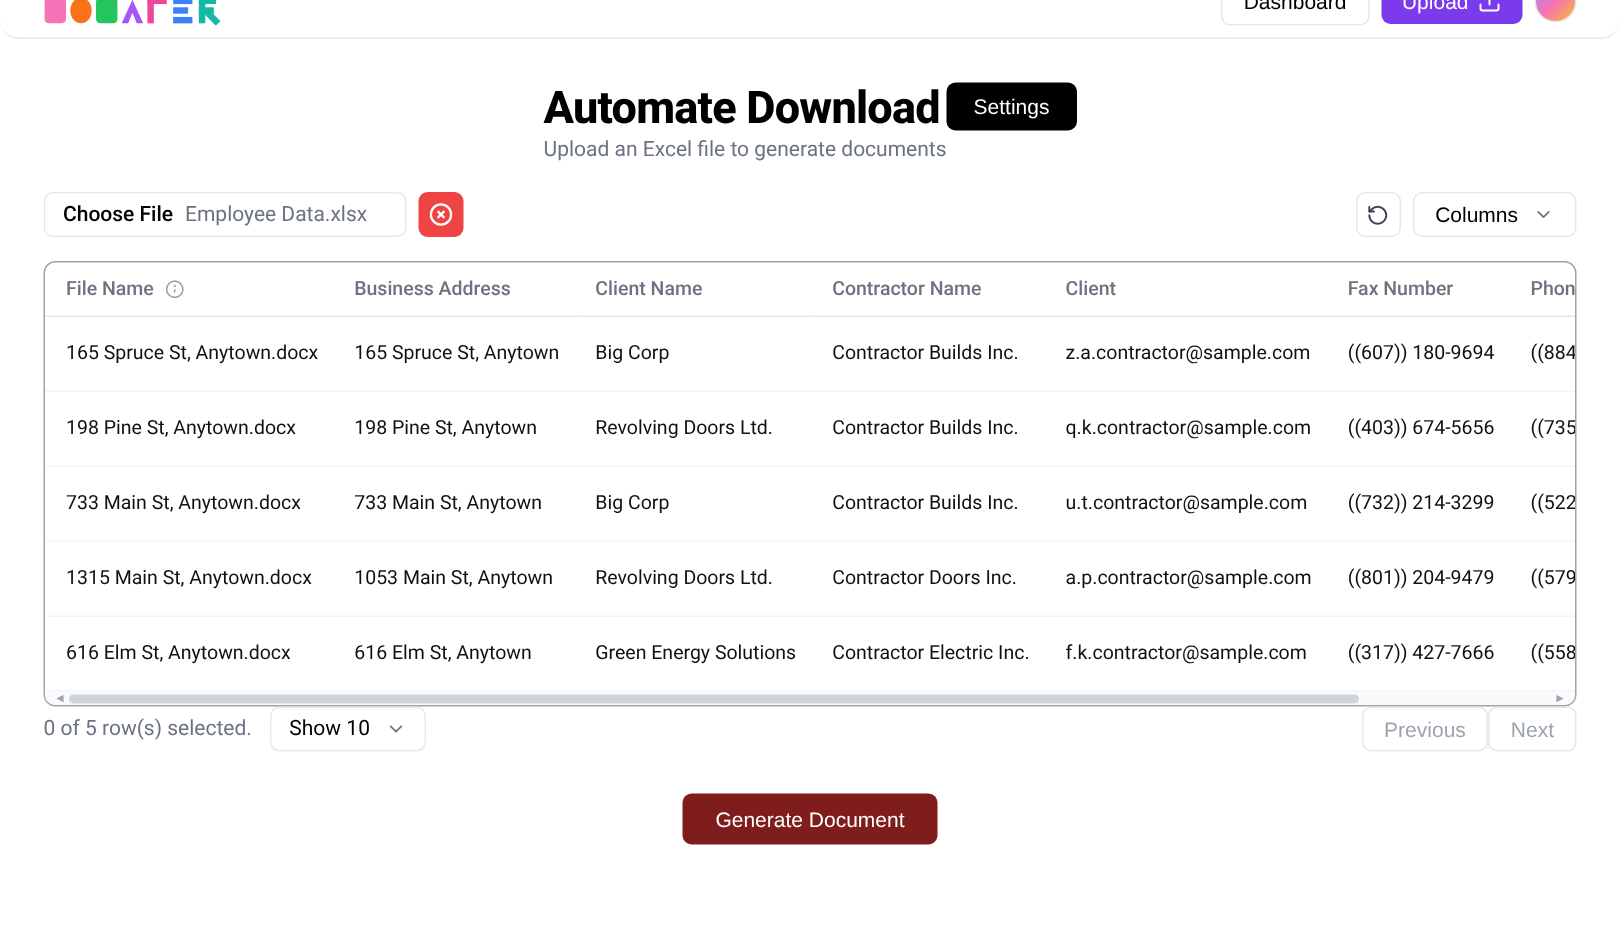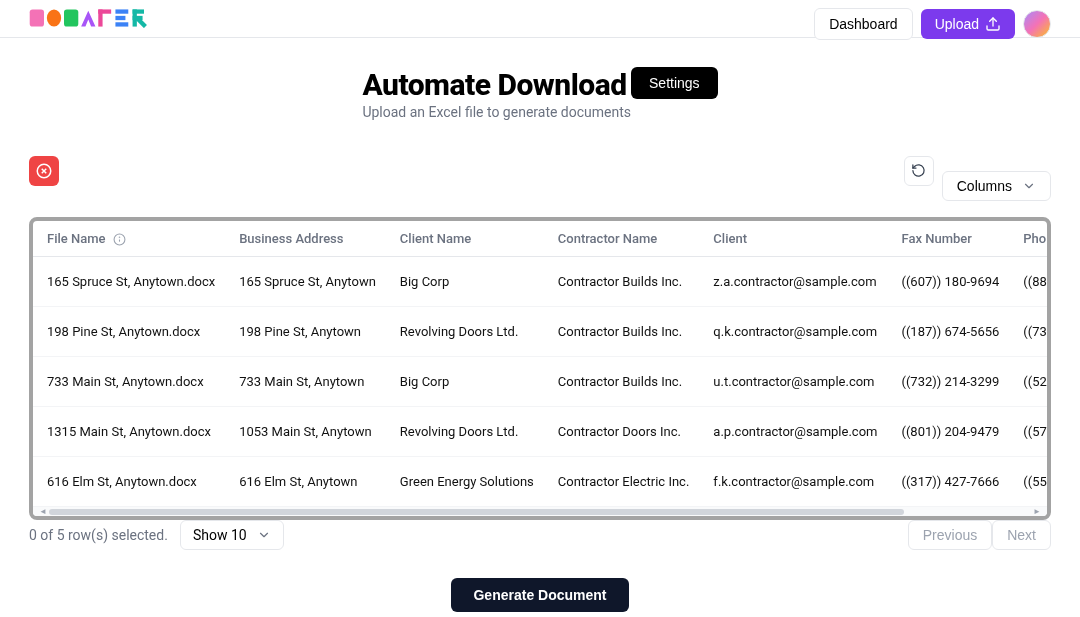--- a/index.html
+++ b/index.html
@@ -1,19 +1,19 @@
 <!DOCTYPE html>
 <html><head>
   <meta charset="utf-8">
   <style>
     * { margin: 0; padding: 0; box-sizing: border-box; }
     body { font-family: -apple-system, BlinkMacSystemFont, 'Segoe UI', Roboto, sans-serif; background: #fff; color: #000; }
     
     
-    .header { display: flex; align-items: flex-start; justify-content: space-between; padding: 8px 29px; border-bottom: 1px solid #e5e7eb; height: 38px; }
+    .header { display: flex; align-items: flex-end; justify-content: space-between; padding: 8px 29px; border-bottom: 1px solid #e5e7eb; height: 26px; border-radius: 19px; }
     .logo { display: flex; align-items: center; }
     .logo-svg { height: 20px; }
     .header-right { display: flex; align-items: center; gap: 8px; }
     .btn-dashboard { padding: 7px 14px; border: 1px solid #e5e7eb; background: #fff; border-radius: 6px; font-size: 14px; font-weight: 500; cursor: pointer; }
     .btn-upload { display: flex; align-items: center; gap: 6px; padding: 7px 14px; background: #7c3aed; color: #fff; border: none; border-radius: 6px; font-size: 14px; font-weight: 500; cursor: pointer; }
     .avatar { width: 28px; height: 28px; border-radius: 50%; background: linear-gradient(135deg, #a78bfa, #f472b6, #fbbf24); cursor: pointer; border: 1px solid #e5e7eb; }
     
     
     .main { padding: 29px; }
     .page-header { display: flex; justify-content: center; align-items: flex-start; margin-bottom: 20px; }
@@ -22,24 +22,24 @@
     .btn-settings { padding: 8px 18px; background: #000; color: #fff; border: none; border-radius: 6px; font-size: 14px; font-weight: 500; cursor: pointer; }
     
     
     .file-row { display: flex; align-items: center; gap: 8px; margin-bottom: 16px; }
     .file-input { display: flex; align-items: center; border: 1px solid #e5e7eb; border-radius: 6px; padding: 6px 12px; min-width: 242px; cursor: pointer; }
     .file-label { font-size: 14px; font-weight: 500; margin-right: 8px; }
     .file-name { font-size: 14px; color: #6b7280; }
     .btn-clear { width: 30px; height: 30px; border-radius: 6px; background: #ef4444; border: none; display: flex; align-items: center; justify-content: center; cursor: pointer; }
     .spacer { flex: 1; }
     .btn-refresh { width: 30px; height: 30px; border: 1px solid #e5e7eb; background: #fff; border-radius: 6px; display:flex; align-items:center; justify-content:center; cursor: pointer; }
-    .btn-columns { display: flex; align-items: center; gap: 10px; padding: 6px 14px; border: 1px solid #e5e7eb; background: #fff; border-radius: 6px; font-size: 14px; cursor: pointer; margin-top: 31px; }
-    
-    
-    .table-wrap { border: 4px solid #a3a3a3; border-radius: 8px; overflow: hidden; }
+    .btn-columns { display: flex; align-items: center; gap: 10px; padding: 6px 14px; border: 1px solid #e5e7eb; background: #fff; border-radius: 6px; font-size: 14px; cursor: pointer; }
+    
+    
+    .table-wrap { border: 1px solid #a3a3a3; border-radius: 8px; overflow: hidden; }
     .table-scroll { overflow-x: auto; }
     .table { width: 100%; border-collapse: collapse; min-width: 1060px; }
     .table thead th { text-align: left; font-weight: 500; font-size: 13px; color: #6b7280; padding: 10px 12px; border-bottom: 1px solid #e5e7eb; white-space: nowrap; }
     .table thead th:first-child { padding-left: 14px; }
     .table tbody td { font-size: 13px; padding: 17px 12px; border-bottom: 1px solid #f3f4f6; white-space: nowrap; color: #111; }
     .table tbody td:first-child { padding-left: 14px; }
     .table tbody tr:last-child td { border-bottom: none; }
     .info-icon { display: inline-flex; vertical-align: middle; margin-left: 4px; }
     .hscroll { height: 10px; background: #f9fafb; display: flex; align-items: center; padding: 0 4px; border-top: 1px solid #f3f4f6; }
     .hscroll-thumb { height: 6px; border-radius: 3px; background: #d1d5db; width: 85%; }
@@ -47,21 +47,21 @@
     
     
     .table-footer { display: flex; align-items: center; gap: 12px; }
     .selection-text { font-size: 14px; color: #6b7280; }
     .page-size { display: flex; align-items:center; gap:10px; padding: 6px 12px; border: 1px solid #e5e7eb; border-radius: 6px; font-size: 14px; cursor: pointer; }
     .pagination { margin-left: auto; display: flex; gap: 0; }
     .btn-prev, .btn-next { padding: 6px 14px; border: 1px solid #e5e7eb; background: #fff; border-radius: 6px; font-size: 14px; color: #9ca3af; cursor: pointer; }
     
     
     .generate-row { display: flex; justify-content: center; margin-top: 28px; }
-    .btn-generate { padding: 9px 22px; background: #0f172a; color: #fff; border: none; border-radius: 6px; font-size: 14px; font-weight: 700; cursor: pointer; }
+    .btn-generate { padding: 9px 22px; background: #7f1d1d; color: #fff; border: none; border-radius: 6px; font-size: 14px; font-weight: 400; cursor: pointer; }
   </style>
 </head>
 <body>
 
 <div class="header">
   <div class="logo">
     <svg class="logo-svg" viewBox="0 0 180 28" width="130" height="20">
       <rect x="0" y="2" width="20" height="24" rx="4" fill="#f472b6"></rect>
       <rect x="24" y="2" width="20" height="24" rx="12" fill="#f97316"></rect>
       <rect x="48" y="2" width="20" height="24" rx="4" fill="#22c55e"></rect>
@@ -94,20 +94,24 @@
 <div class="main">
   <div class="page-header">
     <div>
       <h1 class="page-title">Automate Download</h1>
       <p class="page-subtitle">Upload an Excel file to generate documents</p>
     </div>
     <button class="btn-settings">Settings</button>
   </div>
 
   <div class="file-row">
+    <div class="file-input">
+      <span class="file-label">Choose File</span>
+      <span class="file-name">Employee Data.xlsx</span>
+    </div>
     <button class="btn-clear">
       <svg width="18" height="18" viewBox="0 0 24 24" fill="none" stroke="#fff" stroke-width="2">
           <circle cx="12" cy="12" r="9"></circle>
           <line x1="9" y1="9" x2="15" y2="15"></line>
           <line x1="15" y1="9" x2="9" y2="15"></line>
         </svg>
     </button>
     <div class="spacer"></div>
     <button class="btn-refresh">
       <svg width="15" height="15" viewBox="0 0 24 24" fill="none" stroke="#374151" stroke-width="2" stroke-linecap="round" stroke-linejoin="round">
@@ -156,21 +160,21 @@
               <td>z.a.contractor@sample.com</td>
               <td>((607)) 180-9694</td>
               <td>((884)) 924-5486</td>
             </tr>
             <tr>
               <td>198 Pine St, Anytown.docx</td>
               <td>198 Pine St, Anytown</td>
               <td>Revolving Doors Ltd.</td>
               <td>Contractor Builds Inc.</td>
               <td>q.k.contractor@sample.com</td>
-              <td>((187)) 674-5656</td>
+              <td>((403)) 674-5656</td>
               <td>((735)) 455-9564</td>
             </tr>
             <tr>
               <td>733 Main St, Anytown.docx</td>
               <td>733 Main St, Anytown</td>
               <td>Big Corp</td>
               <td>Contractor Builds Inc.</td>
               <td>u.t.contractor@sample.com</td>
               <td>((732)) 214-3299</td>
               <td>((522)) 274-6782</td>

